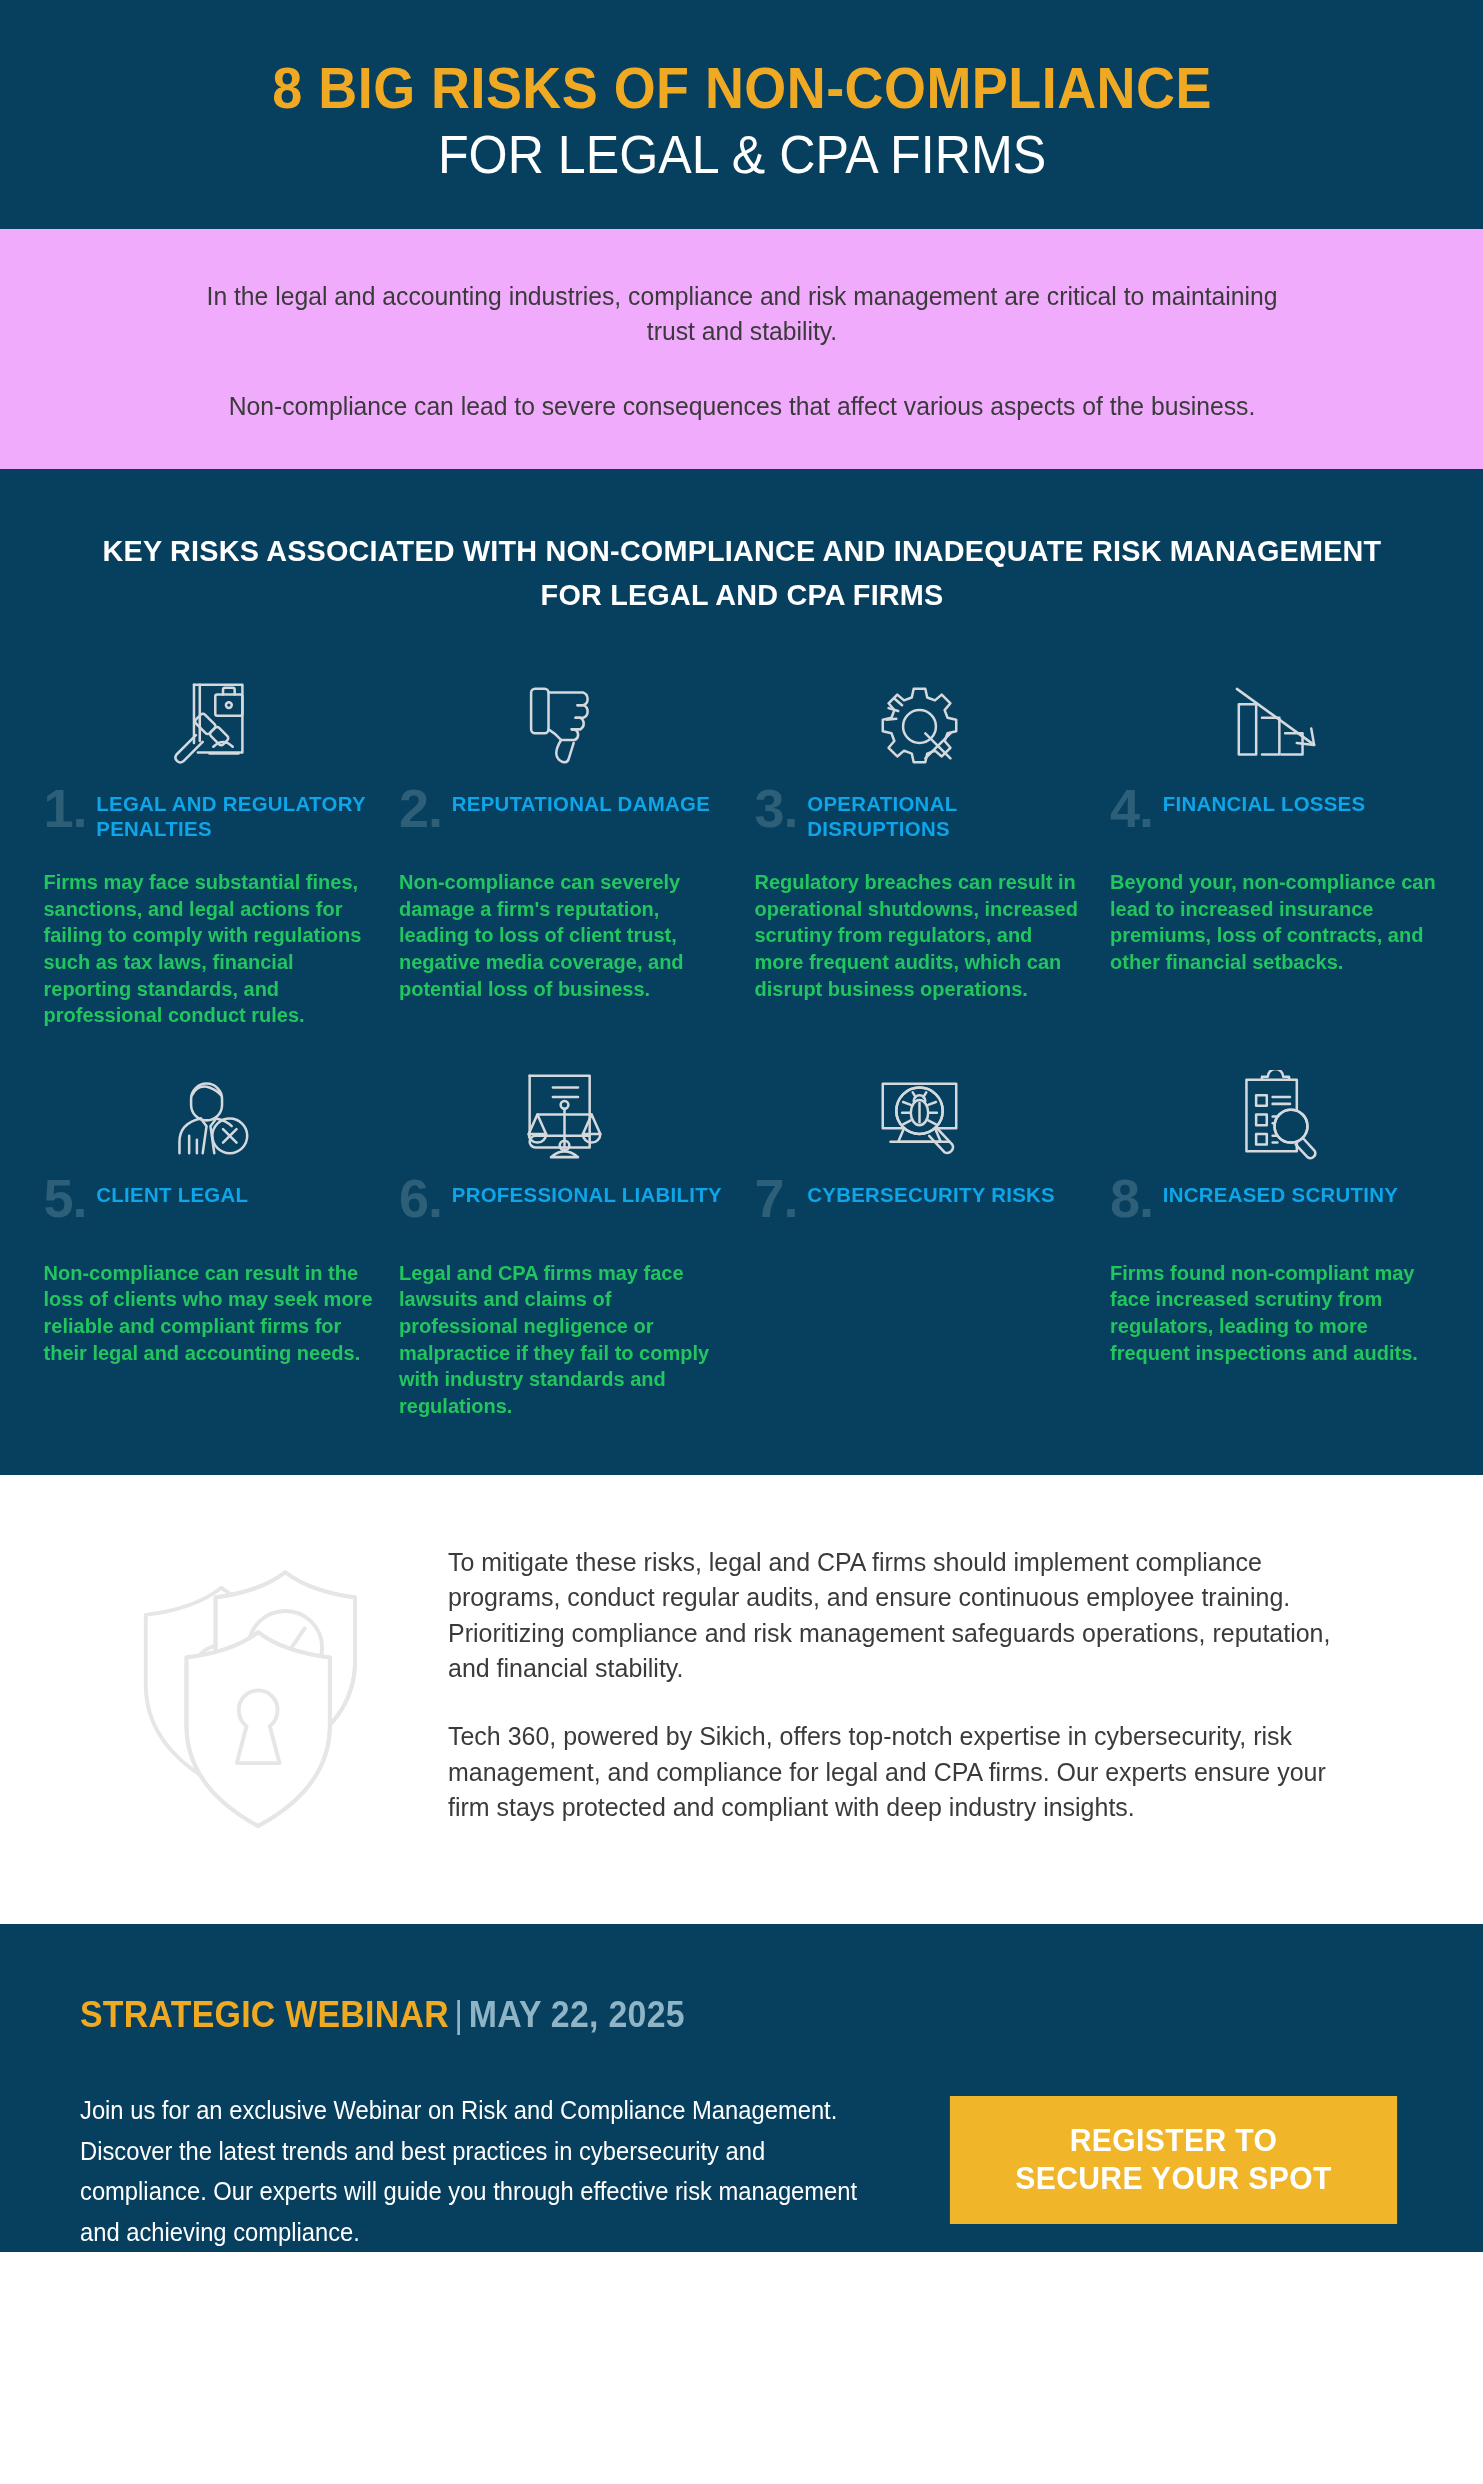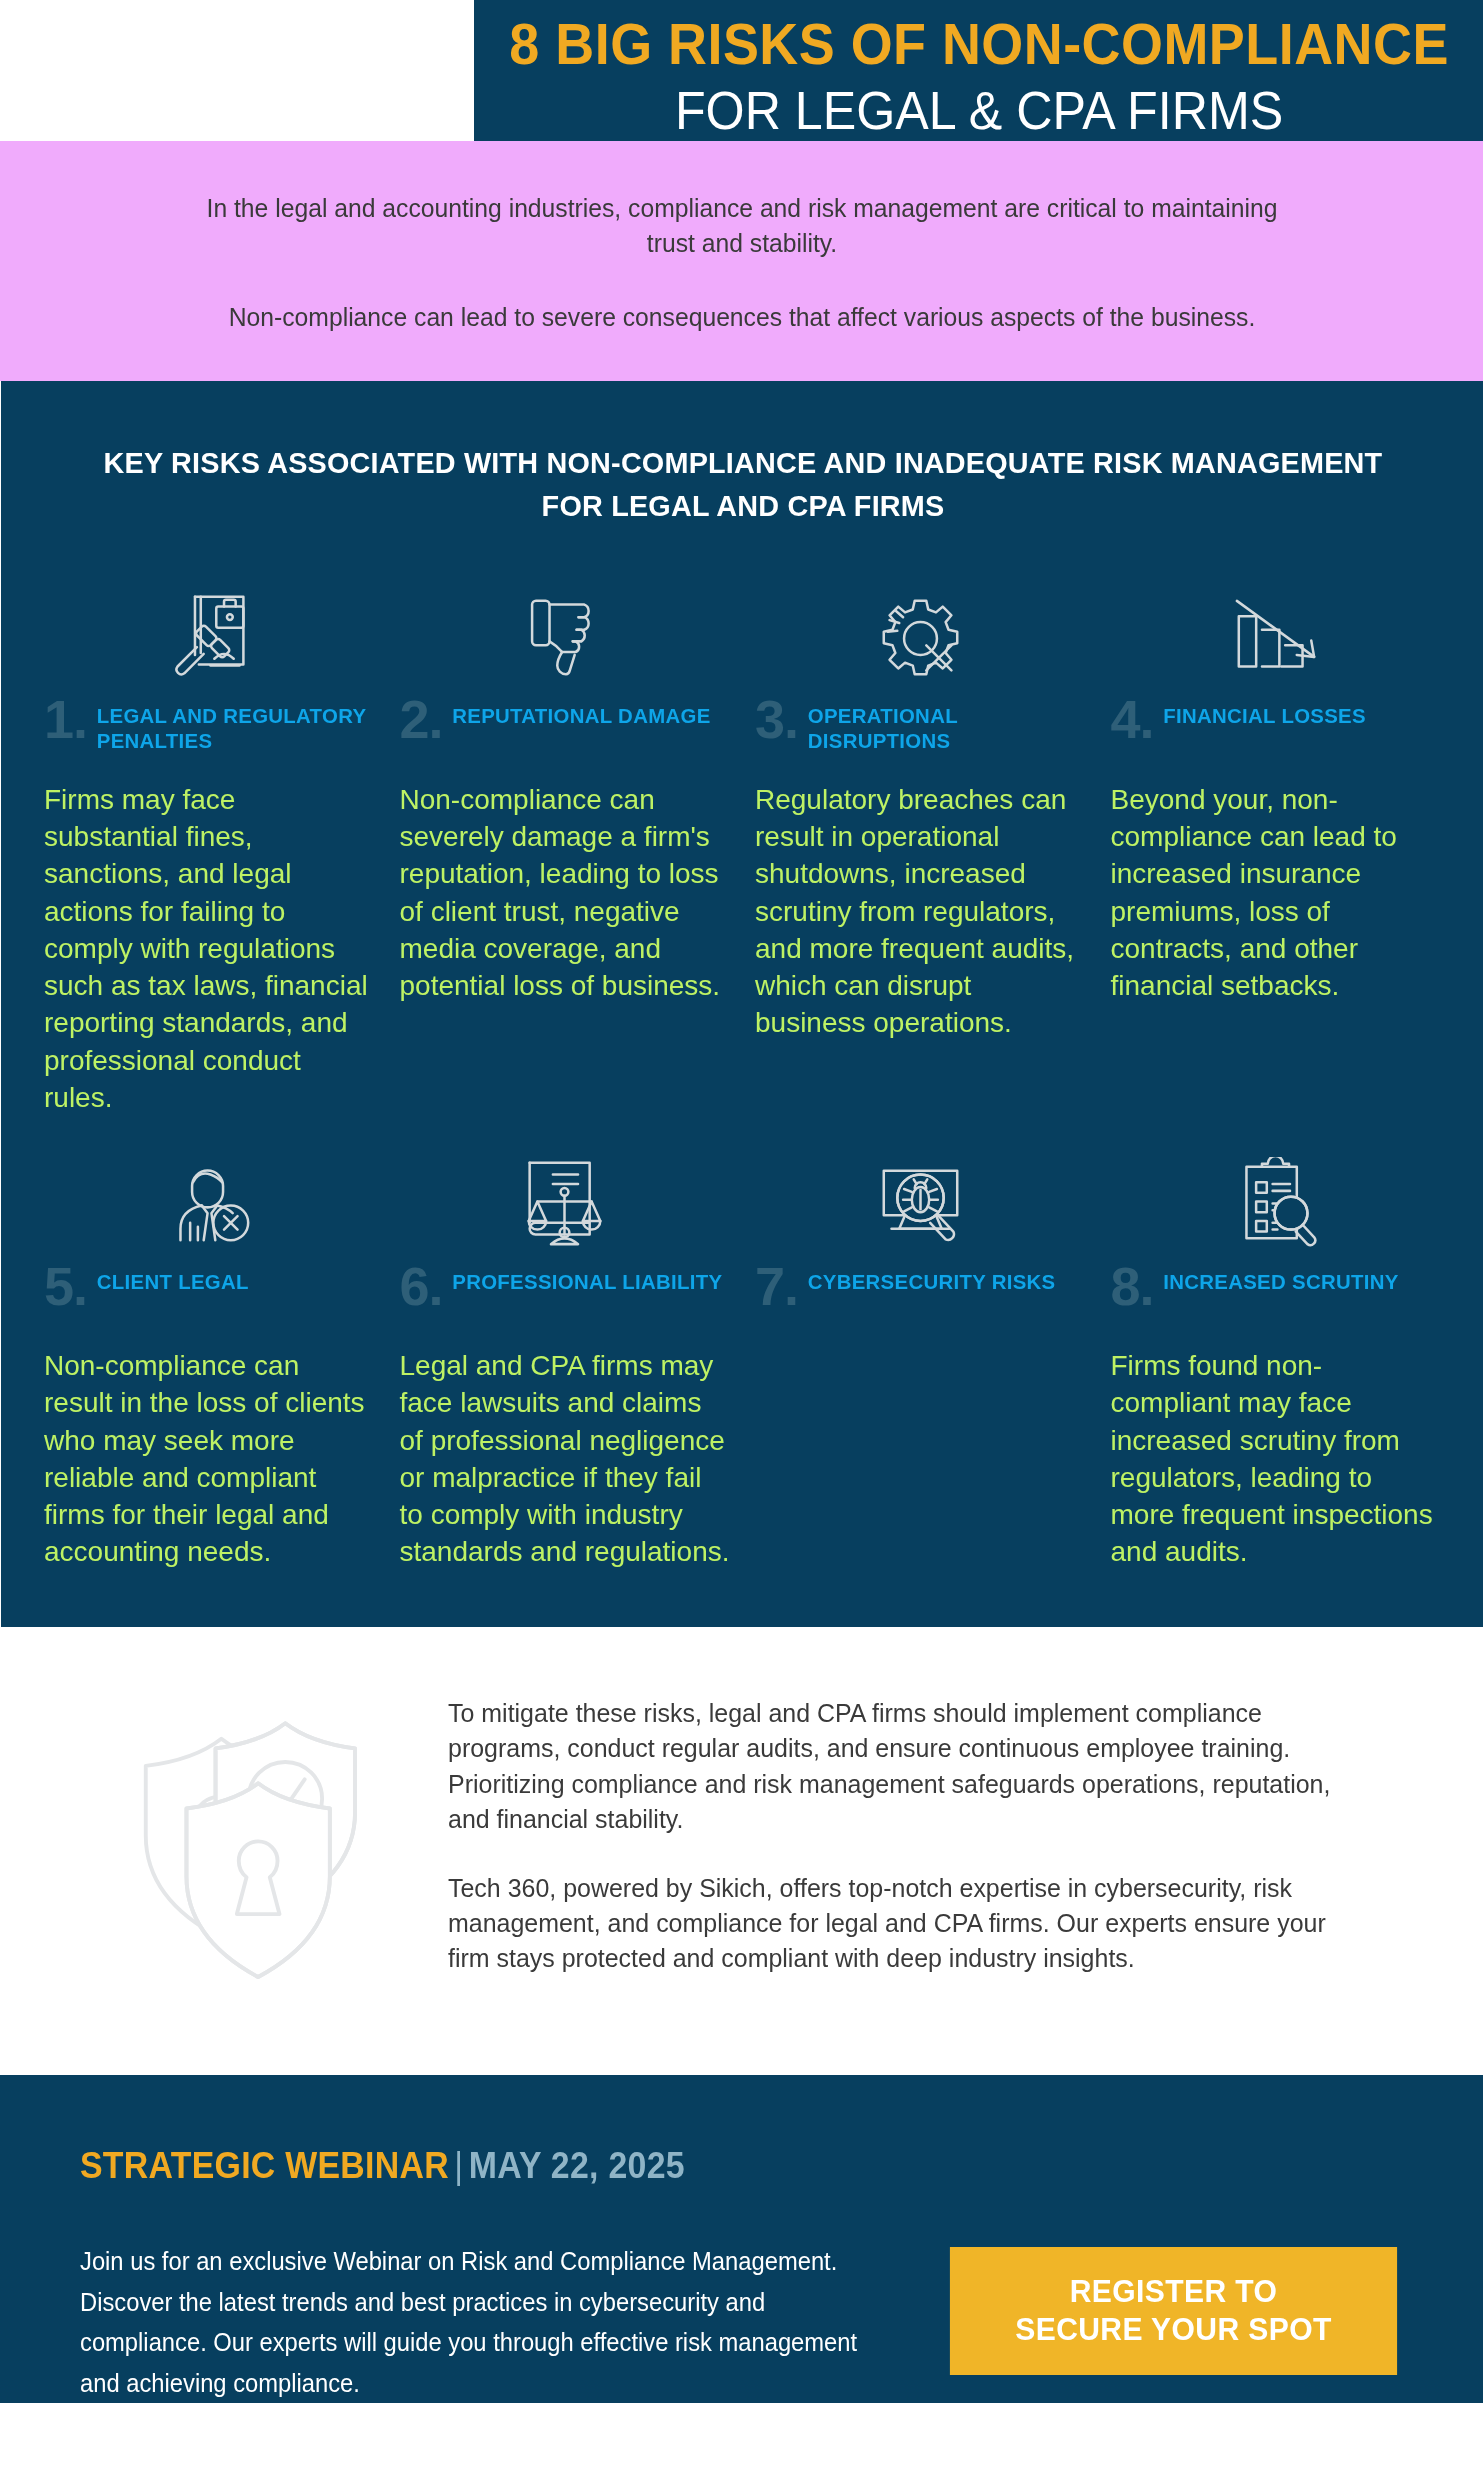--- a/index.html
+++ b/index.html
@@ -3,21 +3,21 @@
 <meta charset="utf-8">
 <style>
   * { margin:0; padding:0; box-sizing:border-box; }
   html,body { background:#ffffff; }
   body {
     width:1484px; height:2484px;
     font-family:"Liberation Sans", sans-serif;
     background:#ffffff;
     overflow:hidden;
   }
-  .page { width:1484px; height:2252px; position:relative; display:flex; flex-direction:column;align-items:flex-end; }
+  .page { width:1484px; height:2252px; position:relative; display:flex; flex-direction:column; }
 
   
   .header {
     background:#073F5F;
     height:241px;
     display:flex; flex-direction:column;
     align-items:center; justify-content:center;
     padding-top:13.6px;
   }
   .header-line1 {
@@ -102,23 +102,24 @@
   }
   .risk-label {
     color:#0ea5e9;
     font-size:20.4px;
     font-weight:bold;
     line-height:1.22;
     letter-spacing:0.3px;
     padding-top:6.8px;
   }
   .risk-body {
-    color:#bef264;
-    font-size:28px;
+    color:#22c55e;
+    font-size:20px;
     line-height:1.33;
+    font-weight:bold;
   }
 
   
   .mitigation {
     background:#ffffff;
     display:flex;
     align-items:flex-start;
     padding:58px 58px 96px 68px;
     gap:21.3px;
   }

